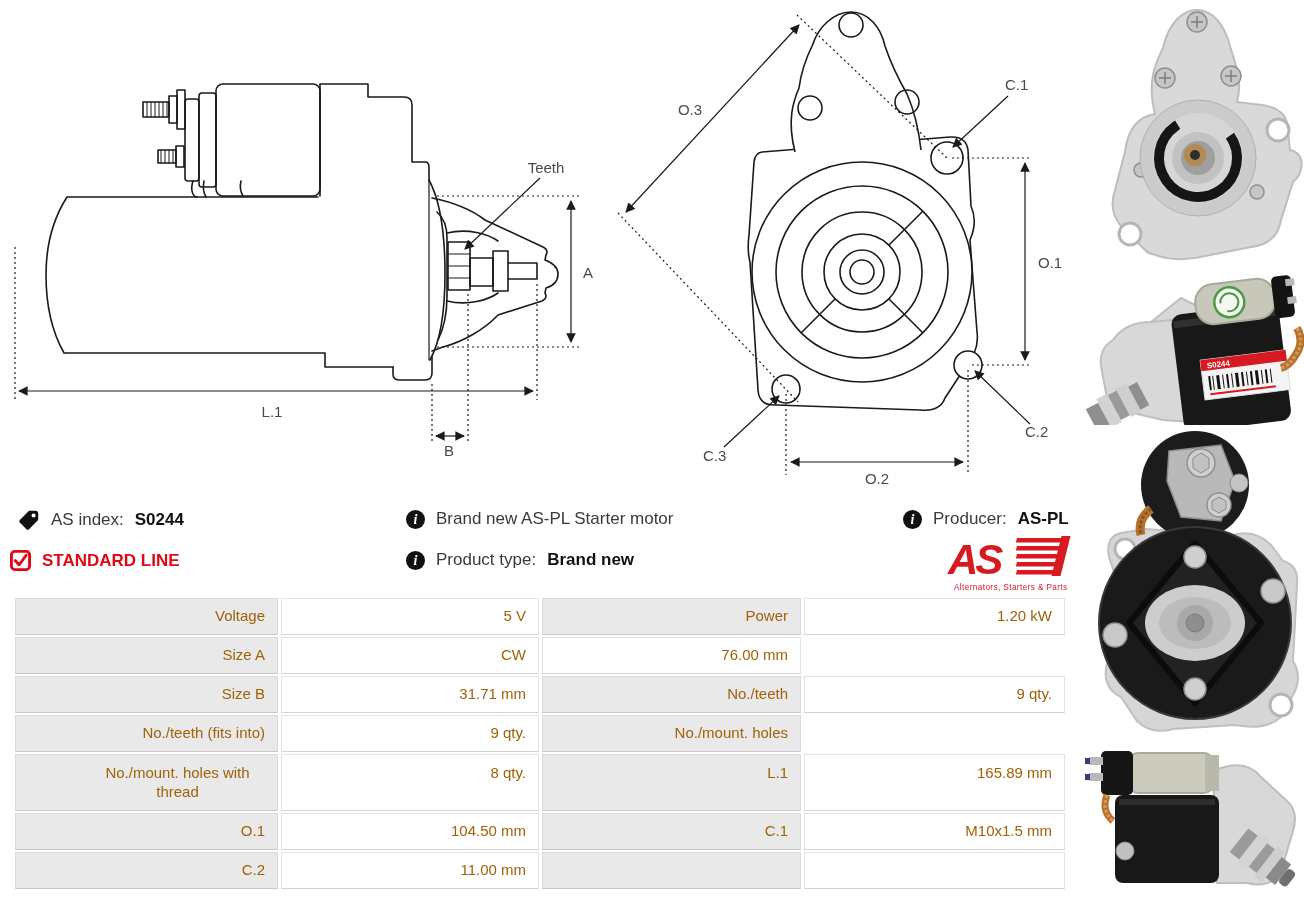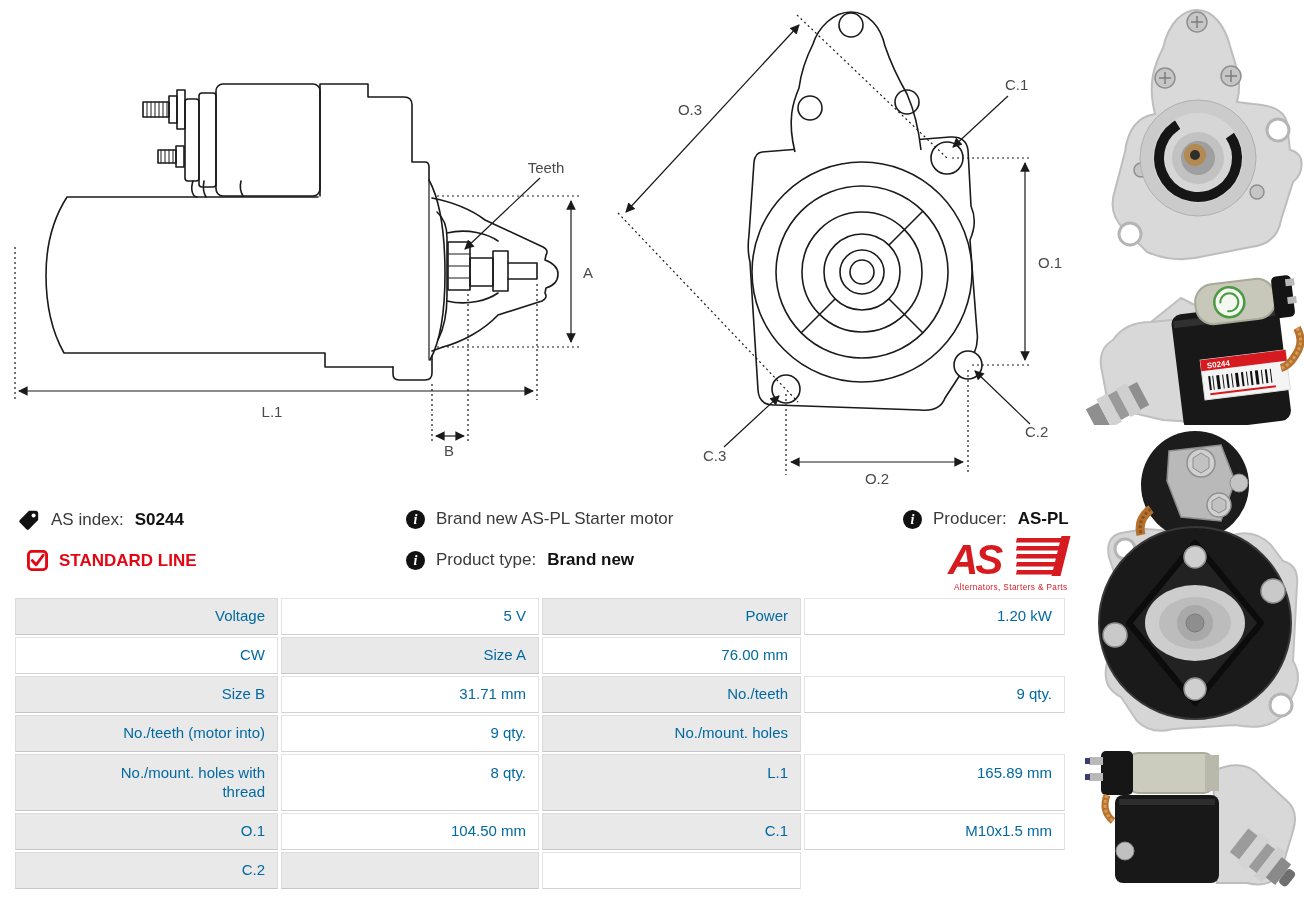--- a/index.html
+++ b/index.html
@@ -21,25 +21,25 @@
   .red{color:#e30613;font-weight:bold;}
   .icon-badge{display:inline-flex;align-items:center;justify-content:center;flex:0 0 auto;}
   .info-dot{width:19px;height:19px;border-radius:50%;background:#111;color:#fff;
             font-family:"Liberation Serif",serif;font-style:italic;font-weight:bold;font-size:14px;line-height:19px;text-align:center;}
 
   
   .spec-table{position:absolute;left:15px;top:598px;width:1053px;}
   .trow{display:grid;grid-template-columns:263px 258px 259px 261px;column-gap:3px;height:37px;margin-bottom:2px;}
   .trow.tall{height:57px;}
   .cell{box-sizing:border-box;display:flex;align-items:center;justify-content:flex-end;
-        padding:0 12px;font-size:15px;color:#0369a1;text-align:right;line-height:1.25;}
+        padding:0 12px;font-size:15px;color:#a16207;text-align:right;line-height:1.25;}
   .cell-label{background:#e9e9e9;border:1px solid #dadada;border-bottom-color:#c7c7c7;}
   .cell-value{background:#fff;border:1px solid #e3e3e3;border-bottom-color:#d2d2d2;}
   .trow.tall .cell{align-items:flex-start;padding-top:9px;}
-  .trow.tall .cell-label span{display:inline-block;max-width:175px;}
+  .trow.tall .cell-label span{display:inline-block;max-width:175px;text-align:center;}
 
   
   .as-logo{position:absolute;left:946px;top:534px;width:134px;height:60px;}
 </style>
 </head>
 <body>
 
 <div class="stage">
 
   <svg class="drawing drawing-side" viewBox="0 58 620 402">
@@ -283,21 +283,21 @@
     <span class="icon-badge">
       <svg width="22" height="22" viewBox="0 0 24 24">
         <path d="M12,2 h7 a3,3 0 0 1 3,3 v7 l-10,10 a2,2 0 0 1 -2.8,0 l-7.2,-7.2 a2,2 0 0 1 0,-2.8 z" fill="#111"></path>
         <circle cx="17" cy="7" r="2.2" fill="#fff"></circle>
       </svg>
     </span>
     <span>AS index:</span>
     <b>S0244</b>
   </div>
 
-  <div class="info-item" style="left:27px;top:550px;">
+  <div class="info-item" style="left:10px;top:550px;">
     <span class="icon-badge">
       <svg width="21" height="21" viewBox="0 0 22 22">
         <rect x="1.5" y="1.5" width="19" height="19" rx="3.5" fill="none" stroke="#e30613" stroke-width="3"></rect>
         <path d="M5.5,11 L9.5,15.5 L17,5.5" fill="none" stroke="#e30613" stroke-width="3" stroke-linecap="round" stroke-linejoin="round"></path>
       </svg>
     </span>
     <span class="red">STANDARD LINE</span>
   </div>
 
   <div class="info-item" style="left:406px;top:509px;">
@@ -339,47 +339,47 @@
           <span>5 V</span>
         </div>
       <div class="cell cell-label">
           <span>Power</span>
         </div>
       <div class="cell cell-value">
           <span>1.20 kW</span>
         </div>
     </div>
     <div class="trow">
+      <div class="cell cell-label">
+          <span>Size A</span>
+        </div>
       <div class="cell cell-value">
           <span>CW</span>
         </div>
-      <div class="cell cell-label">
-          <span>Size A</span>
-        </div>
       <div class="cell cell-value">
           <span>76.00 mm</span>
         </div>
     </div>
     <div class="trow">
       <div class="cell cell-label">
           <span>Size B</span>
         </div>
       <div class="cell cell-value">
           <span>31.71 mm</span>
         </div>
       <div class="cell cell-label">
           <span>No./teeth</span>
         </div>
       <div class="cell cell-value">
           <span>9 qty.</span>
         </div>
     </div>
     <div class="trow">
       <div class="cell cell-label">
-          <span>No./teeth (motor into)</span>
+          <span>No./teeth (fits into)</span>
         </div>
       <div class="cell cell-value">
           <span>9 qty.</span>
         </div>
       <div class="cell cell-label">
           <span>No./mount. holes</span>
         </div>
     </div>
     <div class="trow tall">
       <div class="cell cell-label">
@@ -406,20 +406,23 @@
           <span>C.1</span>
         </div>
       <div class="cell cell-value">
           <span>M10x1.5 mm</span>
         </div>
     </div>
     <div class="trow">
       <div class="cell cell-label">
           <span>C.2</span>
         </div>
+      <div class="cell cell-value">
+          <span>11.00 mm</span>
+        </div>
       <div class="cell cell-label">
           <span></span>
         </div>
       <div class="cell cell-value">
           <span></span>
         </div>
     </div>
   </div>
 
 </div>

